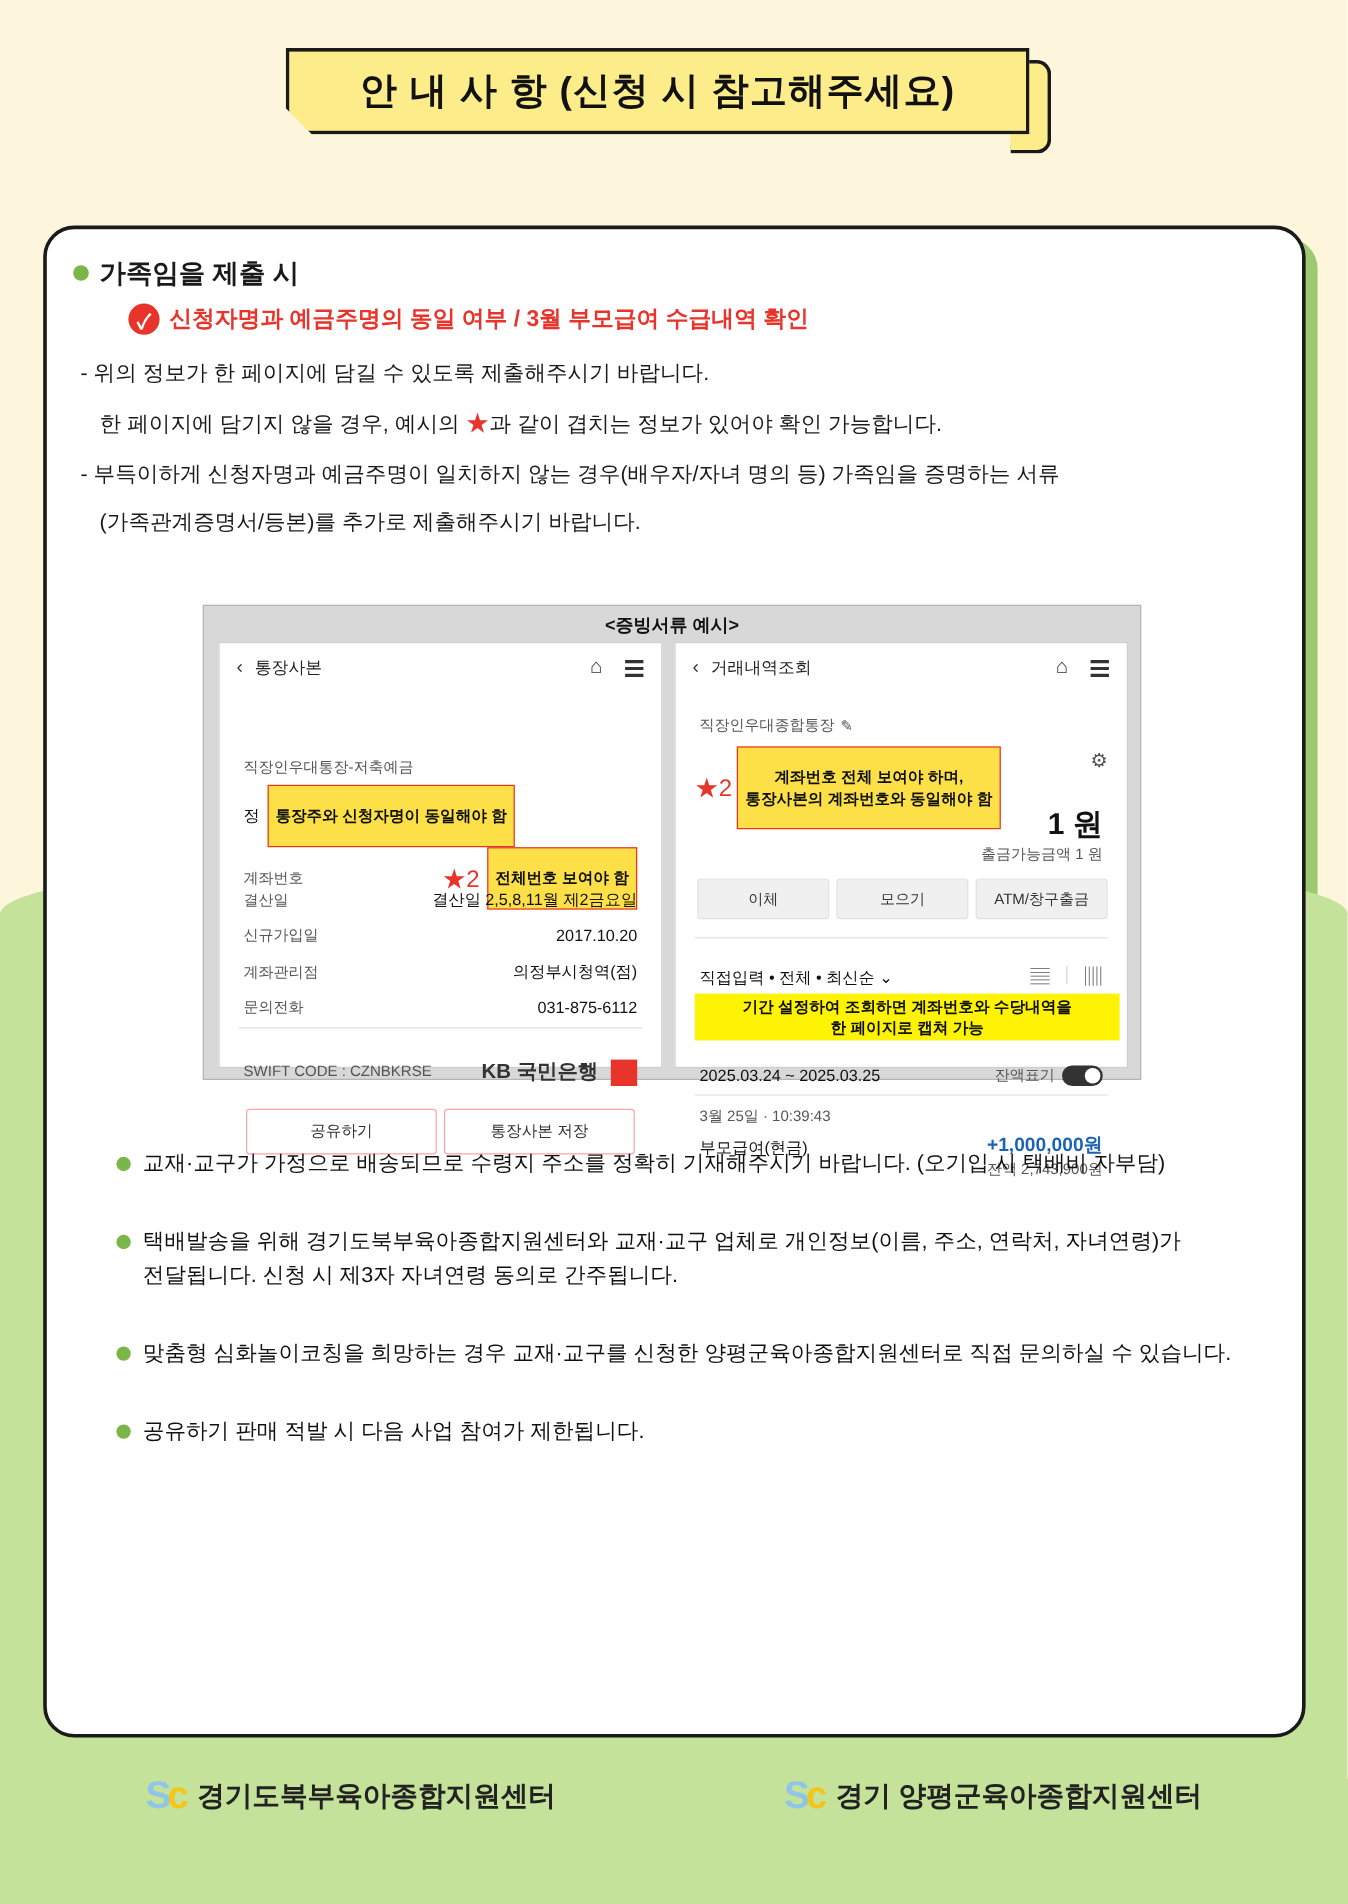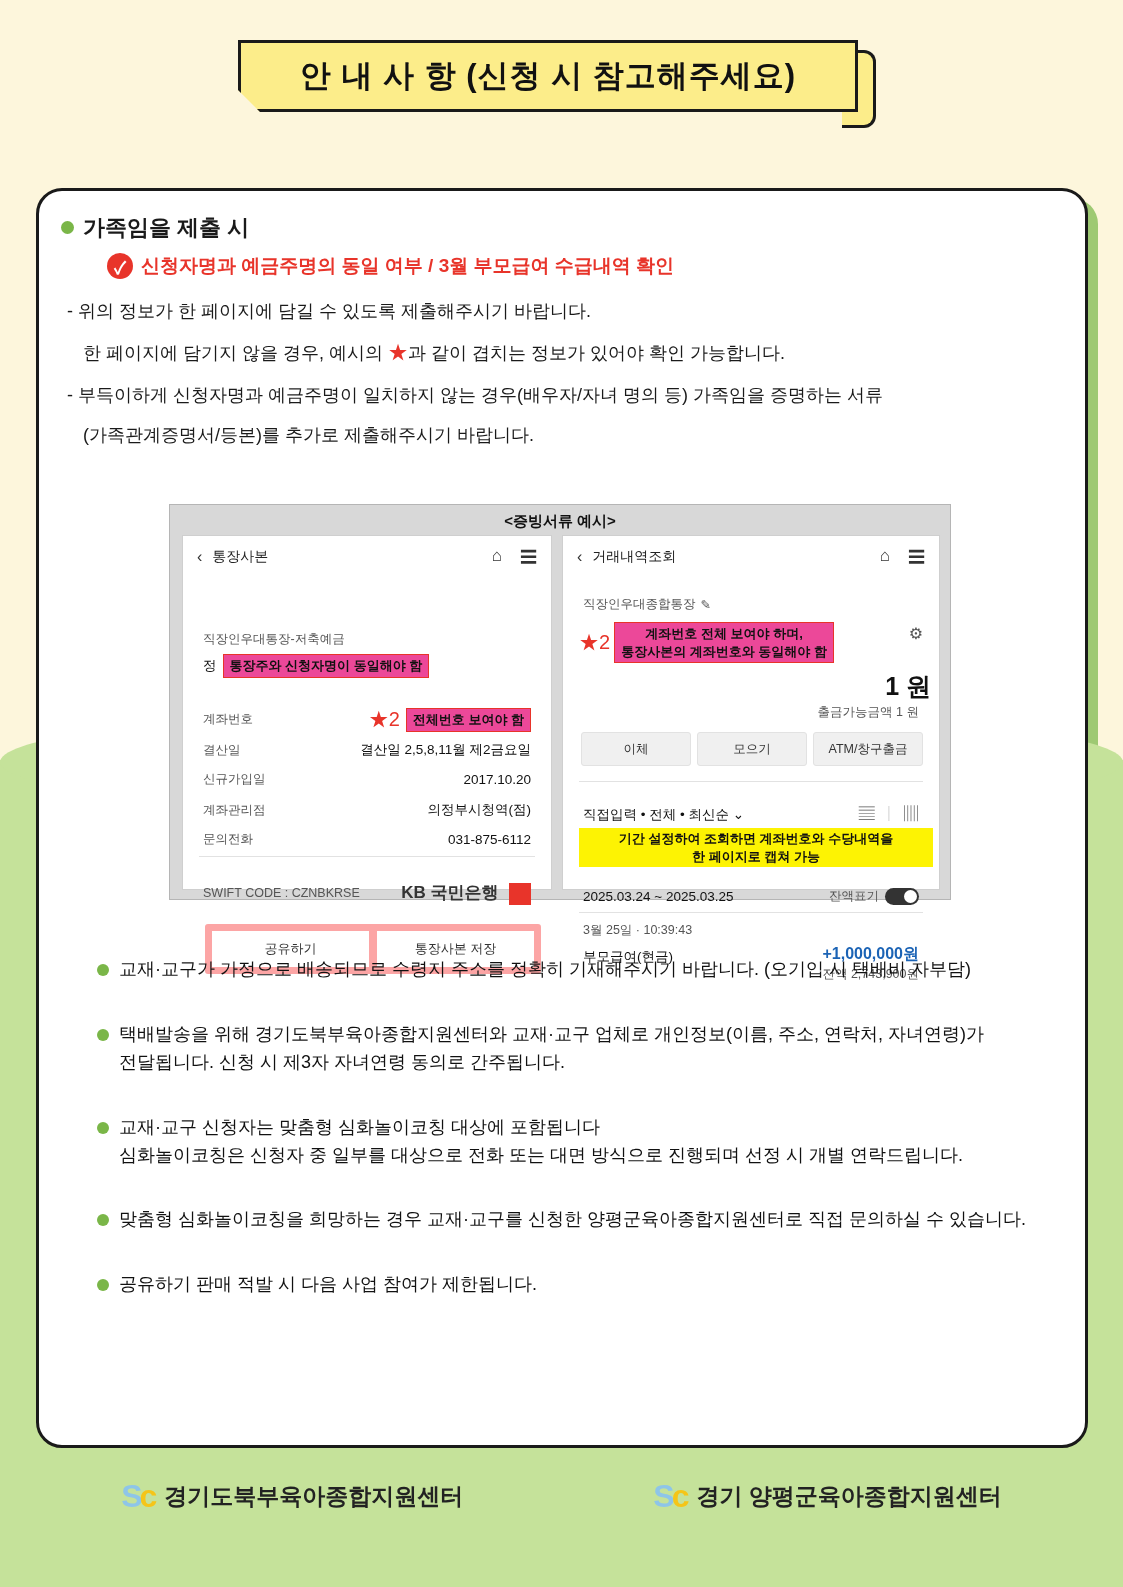--- a/index.html
+++ b/index.html
@@ -207,44 +207,44 @@
   .md { font-size: 13.5px; color: #111; }
   .row {
     position: absolute;
     left: 20px;
     right: 20px;
     display: flex;
     justify-content: space-between;
     align-items: center;
   }
   .hl {
-    background: #ec4899;
+    background: #fde047;
     border: 1.5px solid #e8342a;
     font-size: 13px;
     font-weight: bold;
-    padding: 2px 6px;
+    padding: 16px 6px;
     color: #111;
   }
   .hl-plain {
     background: #fdf303;
     font-size: 13px;
     font-weight: bold;
     padding: 2px 6px;
     color: #111;
     text-align: center;
     line-height: 1.35;
   }
   .divider {
     position: absolute;
     left: 16px; right: 16px;
     height: 1px;
     background: #e2e2e2;
   }
   .btn-out {
-    border: 7px solid #fca5a5;
+    border: 1px solid #fca5a5;
     border-radius: 3px;
     font-size: 13px;
     color: #333;
     display: flex;
     align-items: center;
     justify-content: center;
     background: #fff;
   }
   .btn-grey {
     background: #f0f0f0;
@@ -430,21 +430,21 @@
         <span class="sm">직장인우대종합통장</span>
         <span class="sm">✎</span>
       </div>
       <div style="position:absolute; left:16px; top:86px; display:flex; align-items:center; gap:4px;">
         <span class="red-star">★2</span>
         <span class="hl" style="white-space:pre-line; text-align:center; line-height:1.35;">계좌번호 전체 보여야 하며,
 통장사본의 계좌번호와 동일해야 함</span>
       </div>
       <div style="position:absolute; right:16px; top:88px; font-size:16px; color:#555;">⚙</div>
 
-      <div style="position:absolute; right:8px; top:134px;" class="amount-big">1 원</div>
+      <div style="position:absolute; right:20px; top:134px;" class="amount-big">1 원</div>
       <div style="position:absolute; right:20px; top:168px;" class="sm">출금가능금액  1 원</div>
 
       <div class="btn-grey" style="position:absolute; left:18px; top:196px; width:108px; height:32px;">이체</div>
       <div class="btn-grey" style="position:absolute; left:134px; top:196px; width:108px; height:32px;">모으기</div>
       <div class="btn-grey" style="position:absolute; left:250px; top:196px; width:108px; height:32px;">ATM/창구출금</div>
 
       <div class="divider" style="top:245px;"></div>
 
       <div class="row" style="top:268px;">
         <span class="md"><span>직접입력 • 전체 • 최신순</span> <span>⌄</span></span>
@@ -480,25 +480,20 @@
       <span class="bl-dot"></span>
       <div class="bl-text">교재·교구가 가정으로 배송되므로 수령지 주소를 정확히 기재해주시기 바랍니다. (오기입 시 택배비 자부담)</div>
     </div>
     <div class="bl-item">
       <span class="bl-dot"></span>
       <div class="bl-text">택배발송을 위해 경기도북부육아종합지원센터와 교재·교구 업체로 개인정보(이름, 주소, 연락처, 자녀연령)가</div>
       <div class="bl-sub">전달됩니다. 신청 시 제3자 자녀연령 동의로 간주됩니다.</div>
     </div>
     <div class="bl-item">
       <span class="bl-dot"></span>
-      <div class="bl-text">교재·교구 신청자는 맞춤형 심화놀이코칭 대상에 포함됩니다</div>
-      <div class="bl-sub">심화놀이코칭은 신청자 중 일부를 대상으로 전화 또는 대면 방식으로 진행되며 선정 시 개별 연락드립니다.</div>
-    </div>
-    <div class="bl-item">
-      <span class="bl-dot"></span>
       <div class="bl-text">맞춤형 심화놀이코칭을 희망하는 경우 교재·교구를 신청한 양평군육아종합지원센터로 직접 문의하실 수 있습니다.</div>
     </div>
     <div class="bl-item">
       <span class="bl-dot"></span>
       <div class="bl-text">공유하기 판매 적발 시 다음 사업 참여가 제한됩니다.</div>
     </div>
   </div>
 
 </div>
 

